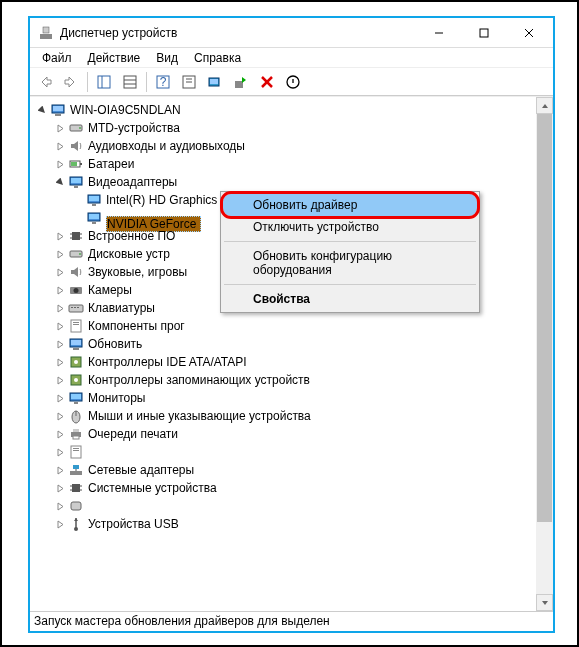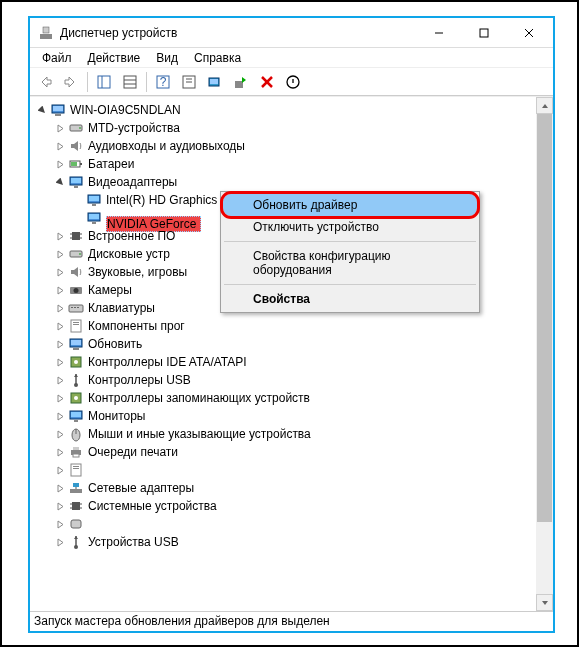--- a/index.html
+++ b/index.html
@@ -18,21 +18,21 @@
 .tbtn svg { width: 16px; height: 16px; }
 .tsep { width: 1px; height: 20px; background: #ccc; margin: 0 3px; }
 .tree-container { flex: 1; overflow: auto; padding: 4px 0 4px 4px; position: relative; border-top:1px solid #eee;}
 .tree { position: relative; }
 .tree-item { display: flex; align-items: center; height: 18px; white-space: nowrap; position: relative; cursor:pointer;}
 .toggle { width: 12px; height: 12px; display: flex; align-items: center; justify-content: center; margin-right: 2px; cursor: pointer; }
 .toggle svg { width: 9px; height: 9px; }
 .devicon { width: 16px; height: 16px; margin-right: 4px; display:inline-flex;align-items:center;justify-content:center;}
 .devicon svg{width:16px;height:16px;}
 .tree-label { font-size: 12px; }
-.selected { background: #ef4444; border: 1px dotted #99d1ff; padding-right:4px;margin-top:12px; }
+.selected { background: #a16207; border: 1px dotted #99d1ff; padding-right:4px;margin-top:12px; }
 .context-menu { position: absolute; background: #f0f0f0; border: 1px solid #a0a0a0; box-shadow: 2px 2px 4px rgba(0,0,0,0.3); padding: 2px; z-index: 100; width:260px;}
 .ctx-item { padding: 4px 30px 4px 30px; cursor: pointer; font-size: 12px; }
 .ctx-item.highlighted { background: #91c9f7; outline: 3px solid #e00; outline-offset: 0; border-radius:8px;}
 .ctx-sep { height: 1px; background: #ccc; margin: 3px 1px; }
 .statusbar { height: 20px; border-top: 1px solid #ccc; padding: 2px 4px; font-size: 12px; }
 .scrollbar-v { position: absolute; right: 0; top: 0; bottom: 0; width: 17px; background: #f0f0f0; }
 .sb-btn { height: 17px; background: #f0f0f0; display:flex;align-items:center;justify-content:center;border:1px solid #ccc;}
 .sb-track { position: absolute; top: 17px; bottom: 17px; left:0;right:0;}
 .sb-thumb { position: absolute; left: 1px; right: 1px; background: #c0c0c0; top: 0; height: 85%; }
 </style>
@@ -355,35 +355,20 @@
           <span class="tree-label">Контроллеры IDE ATA/ATAPI</span>
         </div>
         <div class="tree-item" style="padding-left:20px">
           <span class="toggle">
             <svg viewBox="0 0 9 9">
               <path d="M2 1L7 4.5L2 8z" fill="none" stroke="#888" stroke-width="1"></path>
             </svg>
           </span>
           <span class="devicon">
             <svg viewBox="0 0 16 16">
-              <circle cx="8" cy="13" r="2" fill="#555"></circle>
-              <line x1="8" y1="2" x2="8" y2="13" stroke="#555" stroke-width="1.5"></line>
-              <path d="M8 2l-2 3h4z" fill="#555"></path>
-            </svg>
-          </span>
-          <span class="tree-label">Контроллеры USB</span>
-        </div>
-        <div class="tree-item" style="padding-left:20px">
-          <span class="toggle">
-            <svg viewBox="0 0 9 9">
-              <path d="M2 1L7 4.5L2 8z" fill="none" stroke="#888" stroke-width="1"></path>
-            </svg>
-          </span>
-          <span class="devicon">
-            <svg viewBox="0 0 16 16">
               <rect x="3" y="3" width="10" height="10" fill="#8a5" stroke="#363"></rect>
               <circle cx="8" cy="8" r="2" fill="#fff"></circle>
             </svg>
           </span>
           <span class="tree-label">Контроллеры запоминающих устройств</span>
         </div>
         <div class="tree-item" style="padding-left:20px">
           <span class="toggle">
             <svg viewBox="0 0 9 9">
               <path d="M2 1L7 4.5L2 8z" fill="none" stroke="#888" stroke-width="1"></path>
@@ -514,21 +499,21 @@
           <svg width="8" height="8" viewBox="0 0 8 8">
             <path d="M4 6L1 2h6z" fill="#666"></path>
           </svg>
         </div>
     </div>
 
     <div class="context-menu" style="left:190px; top:94px;">
       <div class="ctx-item highlighted">Обновить драйвер</div>
       <div class="ctx-item">Отключить устройство</div>
       <div class="ctx-sep"></div>
-      <div class="ctx-item">Свойства конфигурацию оборудования</div>
+      <div class="ctx-item">Обновить конфигурацию оборудования</div>
       <div class="ctx-sep"></div>
       <div class="ctx-item" style="font-weight:bold">Свойства</div>
     </div>
   </div>
 
   <div class="statusbar">
     <span>Запуск мастера обновления драйверов для выделен</span>
   </div>
 </div>
 

